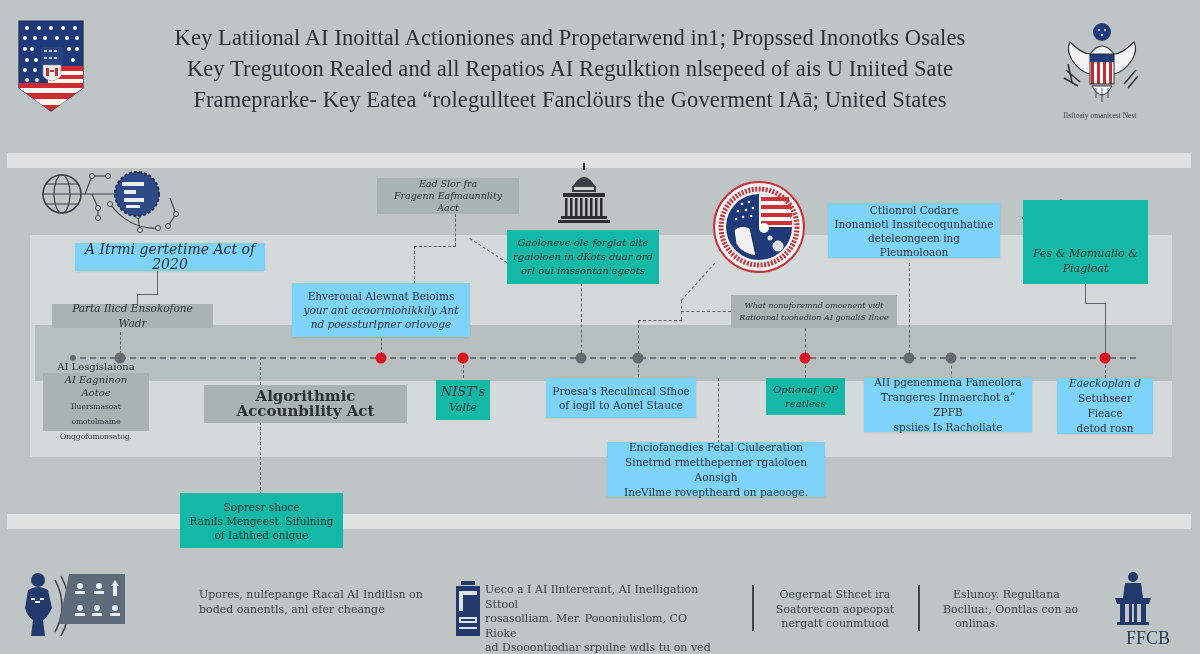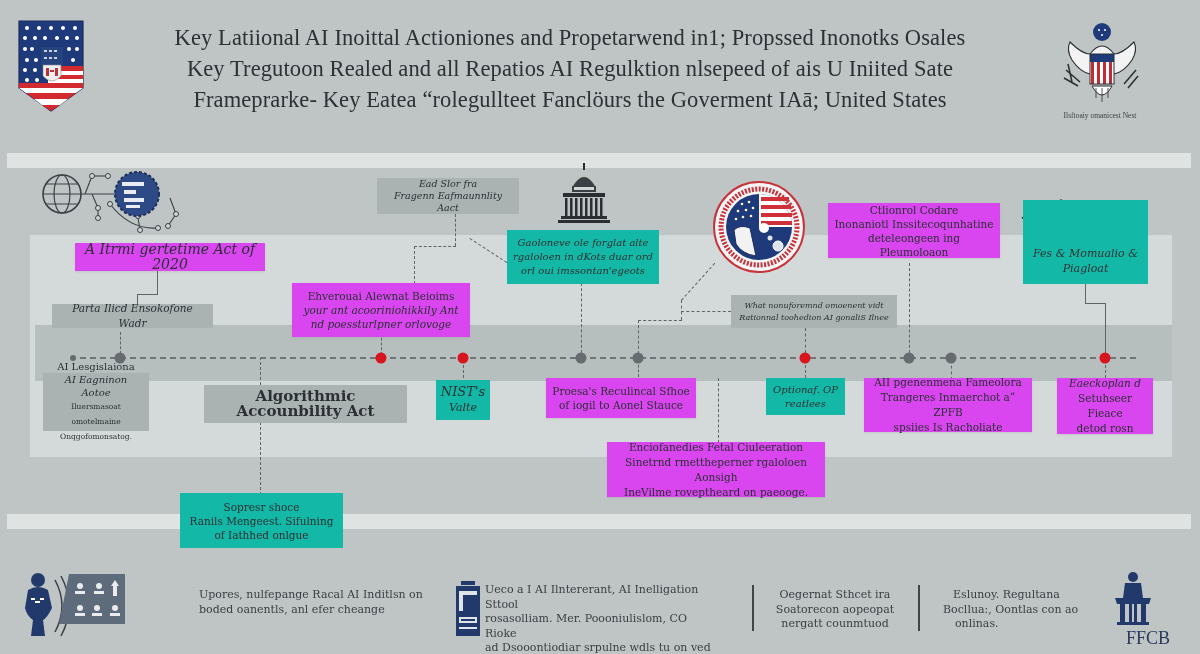--- a/index.html
+++ b/index.html
@@ -44,21 +44,21 @@
   .hconn { position: absolute; height: 0; border-top: 1.8px dashed #5e6468; }
   .solid-v { position: absolute; width: 0; border-left: 1.8px solid #5e6468; }
   .solid-h { position: absolute; height: 0; border-top: 1.8px solid #5e6468; }
 
   
   .box {
     position: absolute; display: flex; flex-direction: column;
     align-items: center; justify-content: center; text-align: center;
     font-size: 11px; line-height: 15px; color: #2b3034; padding: 4px 6px;
   }
-  .box.white { background: #d946ef; box-shadow: 0 1px 2px rgba(0,0,0,0.08); }
+  .box.white { background: #7dd3fc; box-shadow: 0 1px 2px rgba(0,0,0,0.08); }
   .box.grey { background: #abb2b2; }
   .box.lightgrey { background: #14b8a6; }
   .box.italic { font-style: italic; }
   .box .small { font-size: 7.5px; line-height: 15px; }
   .box.big { font-size: 15px; font-weight: bold; }
   .box.med { font-size: 14px; }
 
   
   .footer-text {
     position: absolute; font-size: 11px; line-height: 14.5px; color: #3a4044;

